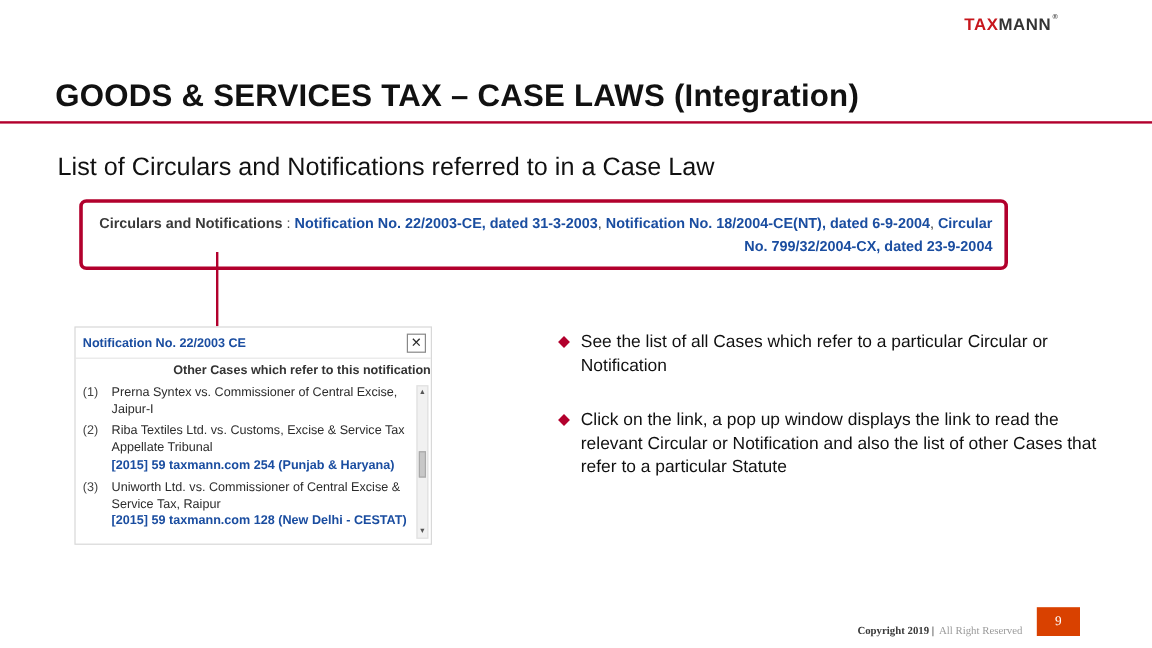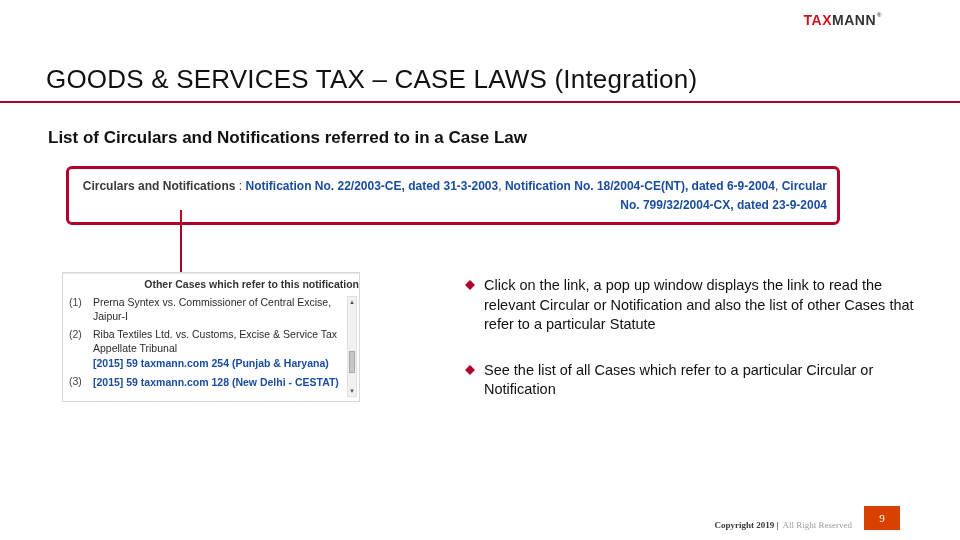--- a/index.html
+++ b/index.html
@@ -2,23 +2,23 @@
 <html><head>
 <meta charset="utf-8">
 <style>
   * { box-sizing: border-box; margin: 0; padding: 0; }
   html, body { width: 960px; height: 540px; font-family: Arial, Helvetica, sans-serif; background: #fff; }
   .slide { position: relative; width: 900px; height: 540px; padding-left: 32px; }
   .logo { position: absolute; top: 12px; right: 18px; font-weight: 900; font-size: 14px; letter-spacing: 0.5px; display: flex; align-items: flex-start; }
   .logo .t1 { color: #c7161c; }
   .logo .t2 { color: #333; }
   .logo .reg { font-size: 6px; color: #555; margin-left: 1px; margin-top: 0; }
-  .headline { position: absolute; left: 46px; top: 64px; font-size: 26px; font-weight: 400; color: #111; letter-spacing: 0.2px; text-align: center; }
+  .headline { position: absolute; left: 46px; top: 64px; font-size: 26px; font-weight: 700; color: #111; letter-spacing: 0.2px; text-align: center; }
   .rule { position: absolute; left: 0; top: 101px; width: 960px; height: 2px; background: #b2002d; }
-  .subhead { position: absolute; left: 48px; top: 128px; font-size: 17px; font-weight: 700; color: #111; }
+  .subhead { position: absolute; left: 48px; top: 128px; font-size: 21px; font-weight: 400; color: #111; }
   .circbox { position: absolute; left: 66px; top: 166px; width: 774px; border: 3px solid #b2002d; border-radius: 6px; padding: 8px 10px; font-size: 12px; color: #3a3a3a; line-height: 1.55; text-align: right; }
   .circbox .lbl { color: #3a3a3a; font-weight: 700; }
   .circbox .lnk { color: #1a4da0; font-weight: 700; }
   .connector { position: absolute; left: 180px; top: 210px; width: 2px; height: 62px; background: #b2002d; }
   .popup { position: absolute; left: 62px; top: 272px; width: 298px; background: #fff; border: 1px solid #d8d8d8; font-size: 10.5px; color: #2b2b2b; }
   .popup .titlebar { display: flex; justify-content: space-between; align-items: center; padding: 5px 4px 4px 6px; }
   .popup .titlebar .ttl { color: #1a4da0; font-weight: 700; }
   .popup .titlebar .xbtn { width: 16px; height: 16px; border: 1px solid #888; font-size: 11px; line-height: 14px; text-align: center; background: #fff; cursor: pointer; }
   .popup .divider { height: 1px; background: #e7e7e7; margin: 0 0 4px 0; }
   .popup .sub { font-weight: 700; padding: 0 0 6px 6px; color: #333; font-size: 10.5px; text-align: right; }
@@ -56,66 +56,71 @@
   <div class="rule"></div>
   <div class="subhead">List of Circulars and Notifications referred to in a Case Law</div>
 
   <div class="circbox">
     <span class="lbl">Circulars and Notifications</span><span> : </span><span class="lnk">Notification No. 22/2003-CE, dated 31-3-2003</span><span>, </span><span class="lnk">Notification No. 18/2004-CE(NT), dated 6-9-2004</span><span>, </span><span class="lnk">Circular No. 799/32/2004-CX, dated 23-9-2004</span>
   </div>
 
   <div class="connector"></div>
 
   <div class="popup">
+    <div class="titlebar">
+      <span class="ttl">Notification No. 22/2003 CE</span>
+      <span class="xbtn">✕</span>
+    </div>
     <div class="divider"></div>
     <div class="sub">Other Cases which refer to this notification</div>
     <div class="body">
       <div class="row">
         <div class="idx">(1)</div>
         <div class="txt">
           <span>Prerna Syntex vs. Commissioner of Central Excise, Jaipur-I</span>
         </div>
       </div>
       <div class="row">
         <div class="idx">(2)</div>
         <div class="txt">
           <span>Riba Textiles Ltd. vs. Customs, Excise &amp; Service Tax Appellate Tribunal</span>
           <span class="cite">[2015] 59 taxmann.com 254 (Punjab &amp; Haryana)</span>
         </div>
       </div>
       <div class="row">
         <div class="idx">(3)</div>
         <div class="txt">
+          <span>Uniworth Ltd. vs. Commissioner of Central Excise &amp; Service Tax, Raipur</span>
           <span class="cite">[2015] 59 taxmann.com 128 (New Delhi - CESTAT)</span>
         </div>
       </div>
       <div class="scrollbar">
         <div class="arr up">▴</div>
         <div class="thumb"></div>
         <div class="arr dn">▾</div>
       </div>
     </div>
   </div>
 
   <div class="bullets">
     <div class="item">
       <span class="dia">
           <svg width="12" height="12" viewBox="0 0 12 12">
             <rect x="2.5" y="2.5" width="7" height="7" transform="rotate(45 6 6)" fill="#b2002d"></rect>
           </svg>
         </span>
-      <span>Click on the link, a pop up window displays the link to read the relevant Circular or Notification and also the list of other Cases that refer to a particular Statute</span>
+      <span>See the list of all Cases which refer to a particular Circular or Notification</span>
     </div>
     <div class="item">
       <span class="dia">
           <svg width="12" height="12" viewBox="0 0 12 12">
             <rect x="2.5" y="2.5" width="7" height="7" transform="rotate(45 6 6)" fill="#b2002d"></rect>
           </svg>
         </span>
-      <span>See the list of all Cases which refer to a particular Circular or Notification</span>
+      <span>Click on the link, a pop up window displays the link to read the relevant Circular or Notification and also the list of other Cases that refer to a particular Statute</span>
     </div>
   </div>
 
   <div class="footer">
     <span class="copy">Copyright 2019 |</span>
     <span class="rights"> All Right Reserved</span>
     <span class="pagenum">9</span>
   </div>
 
 </div>

